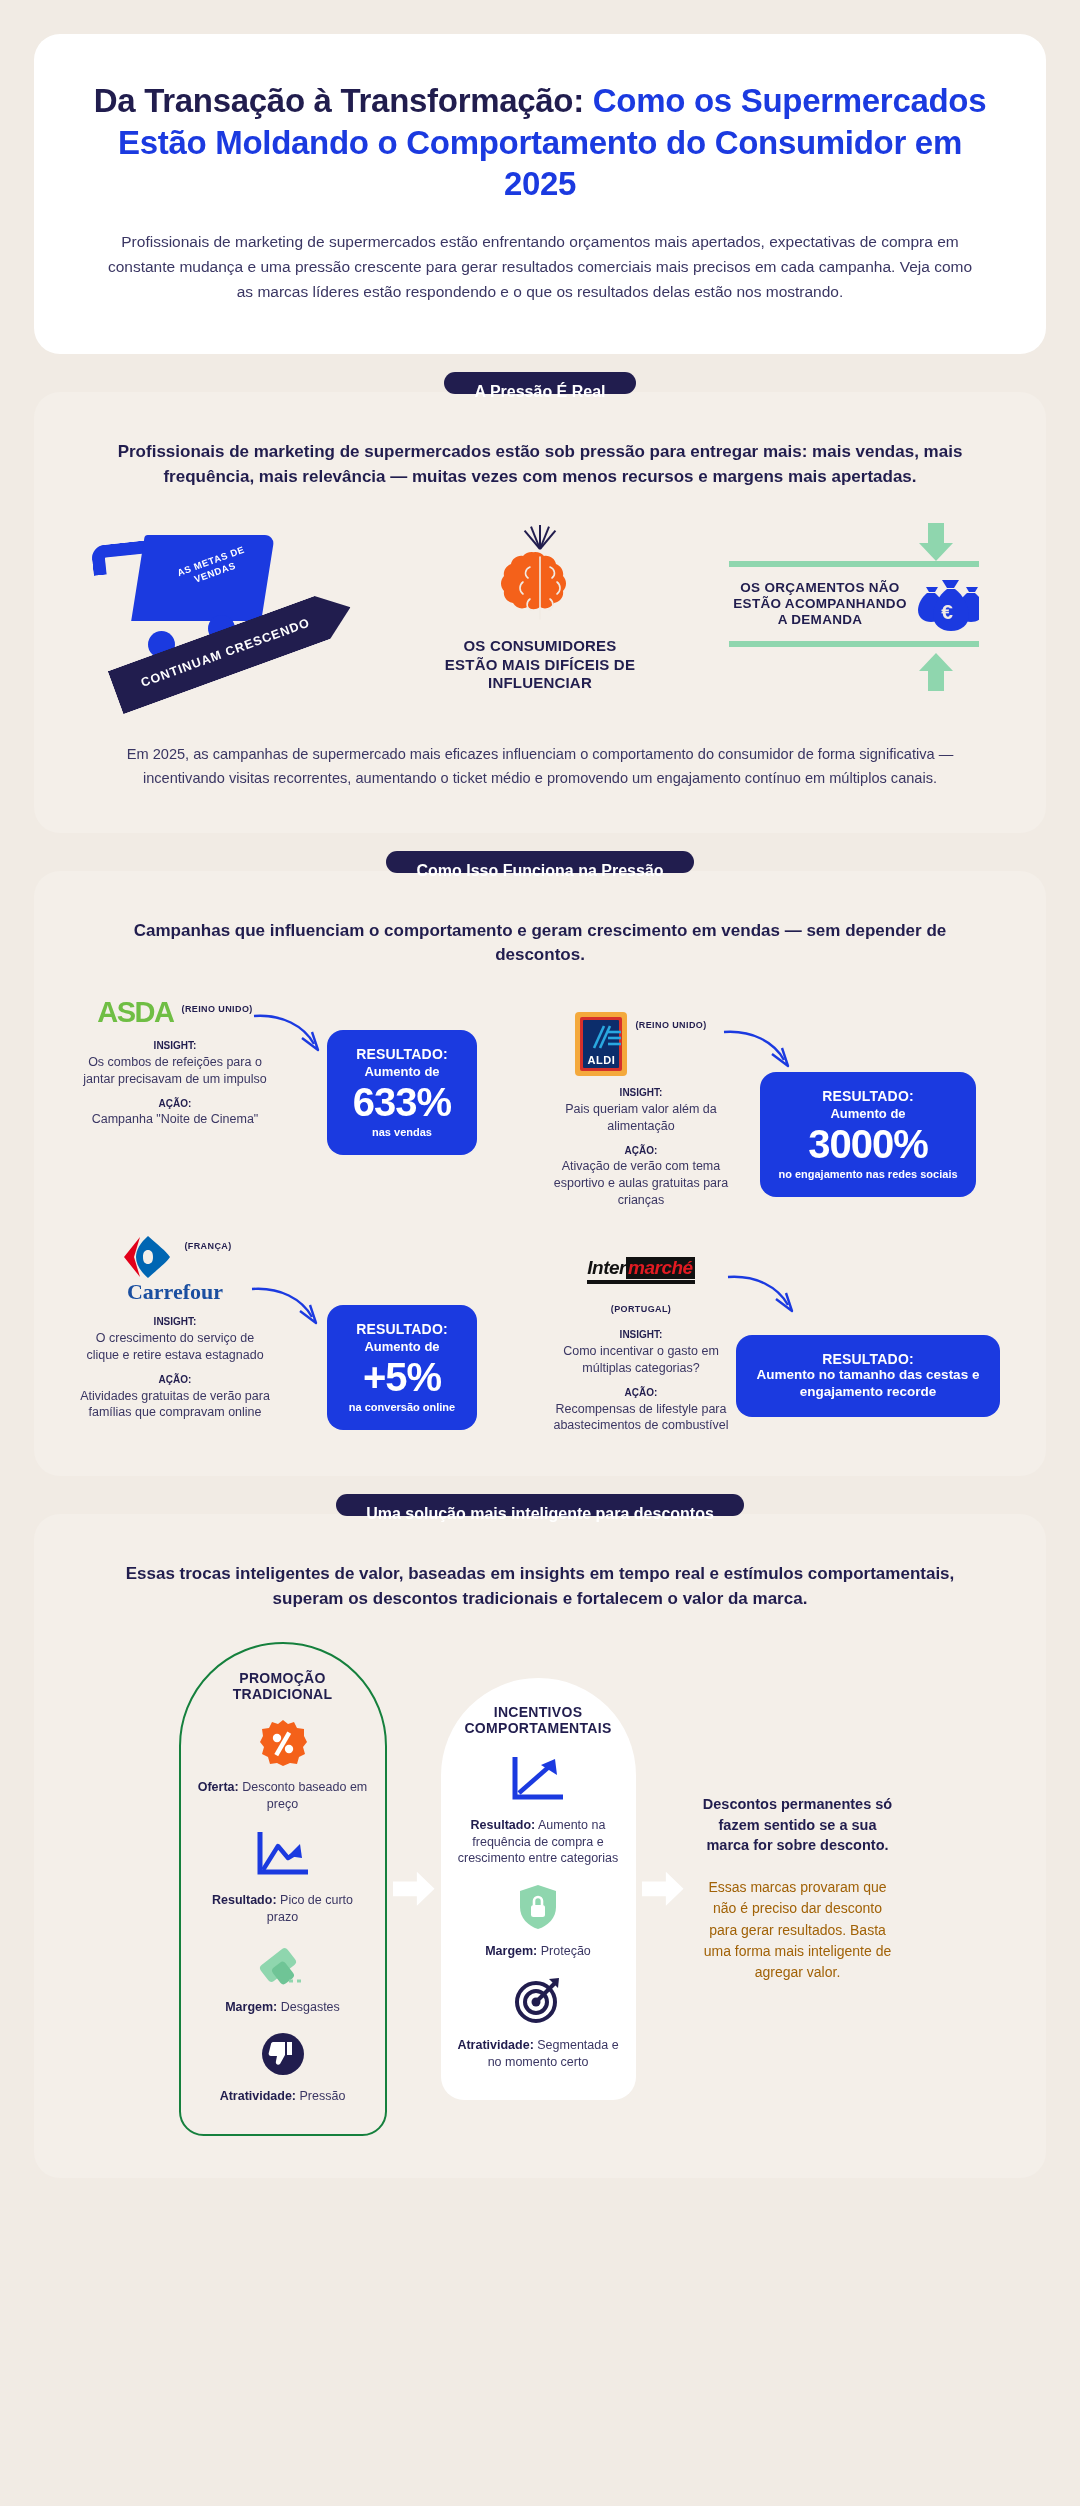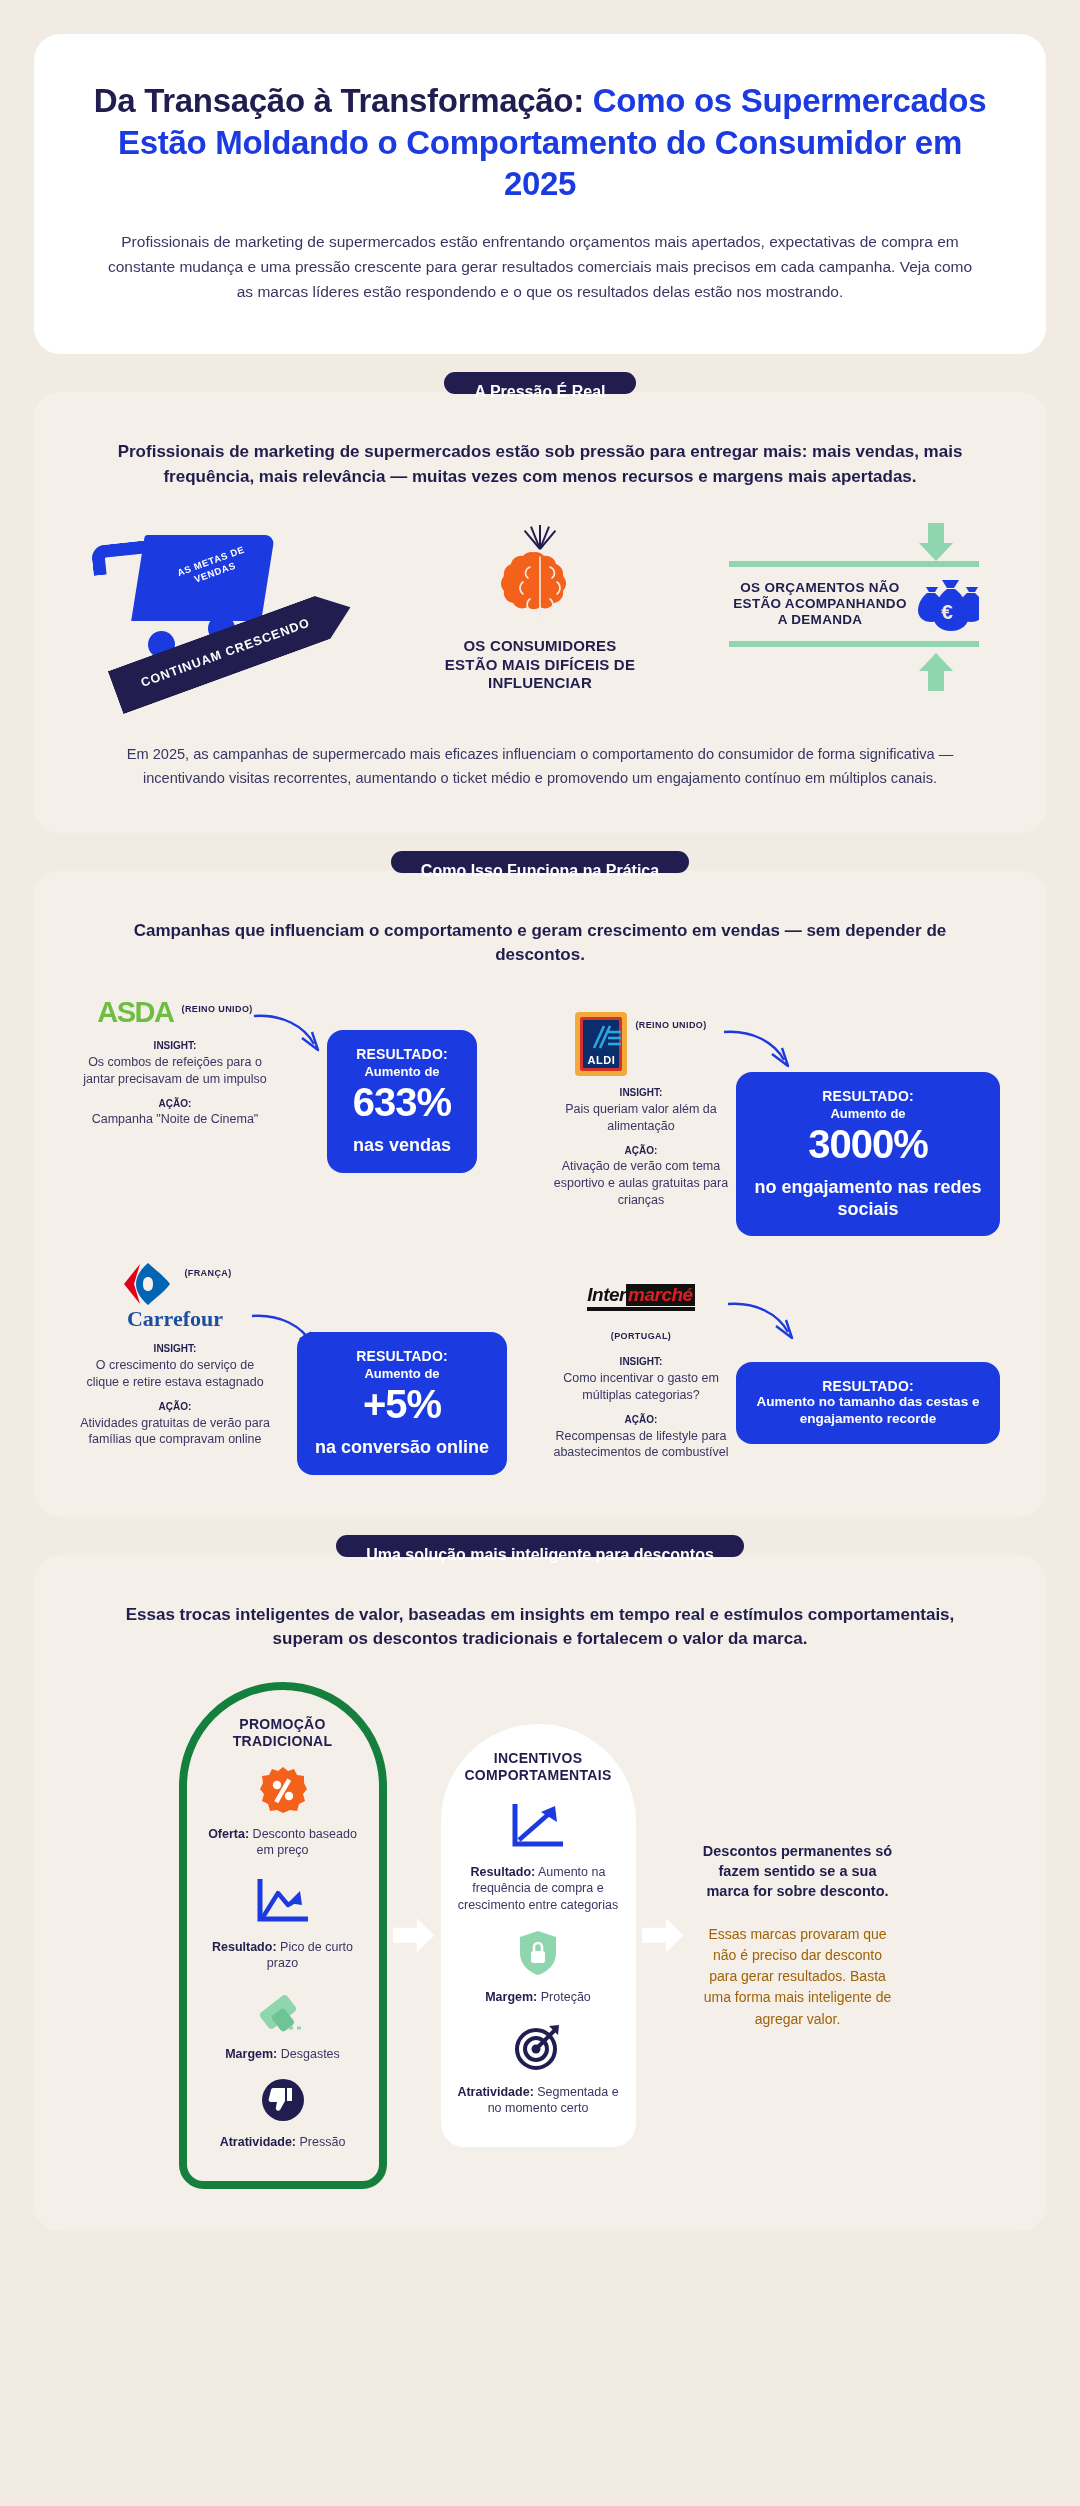--- a/index.html
+++ b/index.html
@@ -175,21 +175,21 @@
   .case-text { margin-top: 8px; font-size: 12.5px; line-height: 1.35; color: #3A3663; }
   .case-text b { color: #211D4E; font-size: 10px; }
   .case-text .blk { margin-top: 7px; }
   .result-box {
     background: #1B3AE0; color: #fff; border-radius: 16px;
     padding: 16px 18px; text-align: center; min-width: 150px;
   }
   .result-box .rt { font-size: 14px; font-weight: 700; letter-spacing: 0.2px; }
   .result-box .rs { font-size: 13px; font-weight: 700; margin-top: 2px; }
   .result-box .rbig { font-size: 40px; font-weight: 800; letter-spacing: -1px; line-height: 1.05; margin: 2px 0; }
-  .result-box .rf { font-size: 18px; font-weight: 700; margin-top: 12px; line-height: 1.2; }
+  .result-box .rf { font-size: 11px; font-weight: 700; margin-top: 3px; line-height: 1.2; }
   .result-box.stack .rl { font-size: 13.5px; font-weight: 700; line-height: 1.25; }
   .curve { position: absolute; pointer-events: none; }
 
   
   .asda-logo { font-size: 29px; font-weight: 800; color: #6FBE44; letter-spacing: -1.5px; font-family: "Liberation Sans", sans-serif; }
   .aldi-logo { width: 52px; height: 64px; background: #F4A93C; border-radius: 4px; padding: 5px; }
   .aldi-in { width: 100%; height: 100%; background: #D6302B; border-radius: 2px; padding: 3px; }
   .aldi-core { width: 100%; height: 100%; background: #0C2D6B; border-radius: 1px; position: relative; display:flex; align-items:flex-end; justify-content:center; }
   .aldi-core .txt { font-size: 11px; font-weight: 800; color: #fff; letter-spacing: 0.5px; padding-bottom: 2px; }
   .carre-name { font-family: "Liberation Serif", serif; font-size: 22px; font-weight: 700; color: #1B4FA0; margin-top: -2px; }
@@ -197,21 +197,21 @@
   .inter-logo .a { color: #111; }
   .inter-logo .b { color: #E11B22; background: #111; padding: 0 2px; }
 
   
   .compare { display: flex; align-items: center; justify-content: center; margin-top: 30px; gap: 0; }
   .col {
     width: 208px; padding: 26px 16px 30px 16px;
     border-radius: 110px 110px 26px 26px;
     text-align: center;
   }
-  .col.outline { border: 8px solid #15803d; background: transparent; }
+  .col.outline { border: 2px solid #15803d; background: transparent; }
   .col.solid { background: #fff; width: 195px; }
   .col h3 { font-size: 14px; font-weight: 700; line-height: 1.2; letter-spacing: 0.3px; color: #211D4E; }
   .row-item { margin-top: 16px; }
   .row-item .cap { margin-top: 8px; font-size: 12.5px; line-height: 1.32; color: #3A3663; }
   .row-item .cap b { color: #211D4E; }
   .fat-arrow {
     width: 42px; height: 34px; margin: 0 6px; flex: none;
     background: #fff;
     clip-path: polygon(0 28%, 58% 28%, 58% 0, 100% 50%, 58% 100%, 58% 72%, 0 72%);
   }
@@ -315,21 +315,21 @@
           </div>
         </div>
 
         <div class="note">Em 2025, as campanhas de supermercado mais eficazes influenciam o comportamento do consumidor de forma significativa — incentivando visitas recorrentes, aumentando o ticket médio e promovendo um engajamento contínuo em múltiplos canais.</div>
       </div>
     </div>
   </div>
 
   <div class="section">
     <div class="pill-wrap">
-      <div class="pill">Como Isso Funciona na Prática</div>
+      <div class="pill">Como Isso Funciona na Pressão</div>
     </div>
     <div class="card tinted">
       <div class="sec-body">
         <div class="lead">Campanhas que influenciam o comportamento e geram crescimento em vendas — sem depender de descontos.</div>
 
         <div class="cases">
 
           <div class="case-row">
 
             <div class="case">

